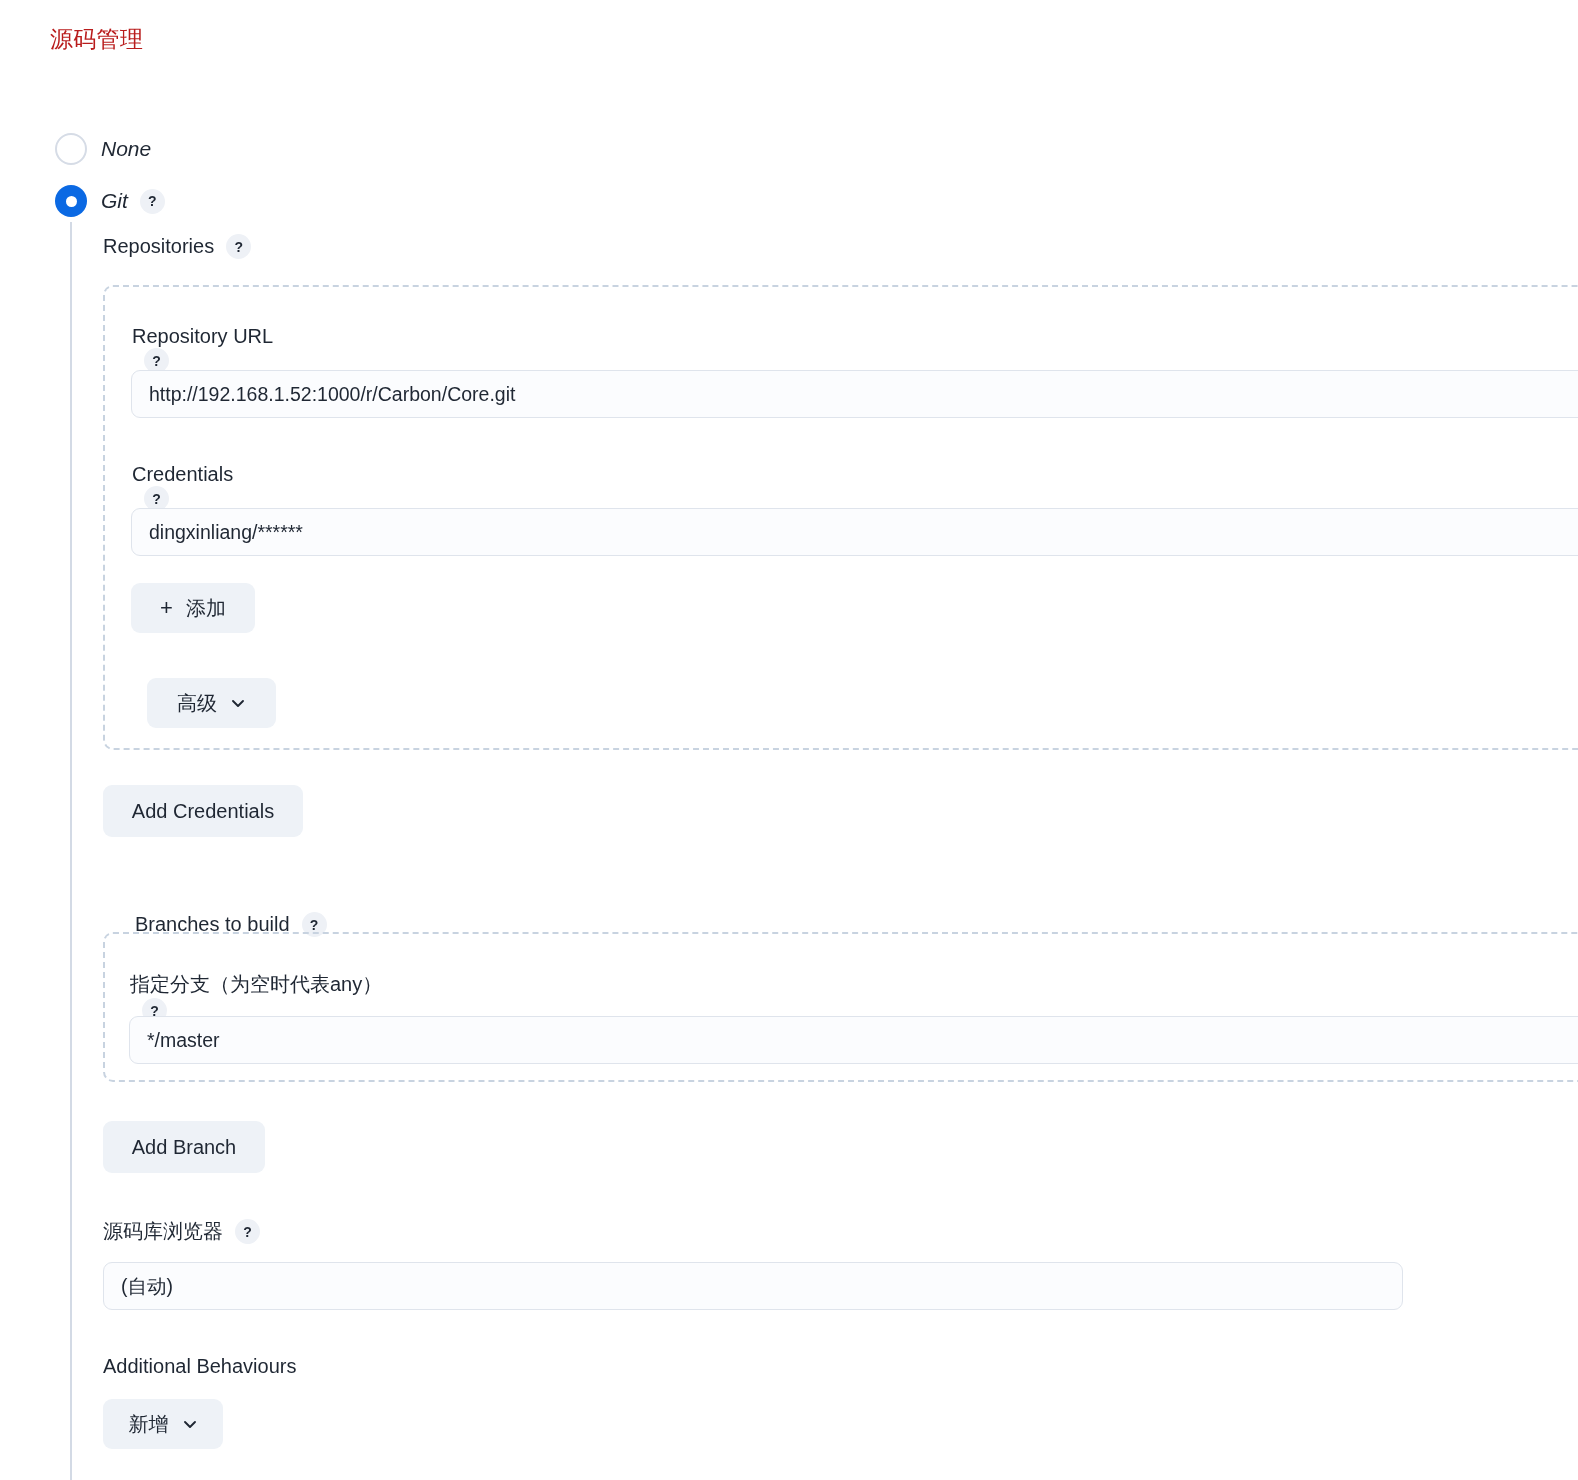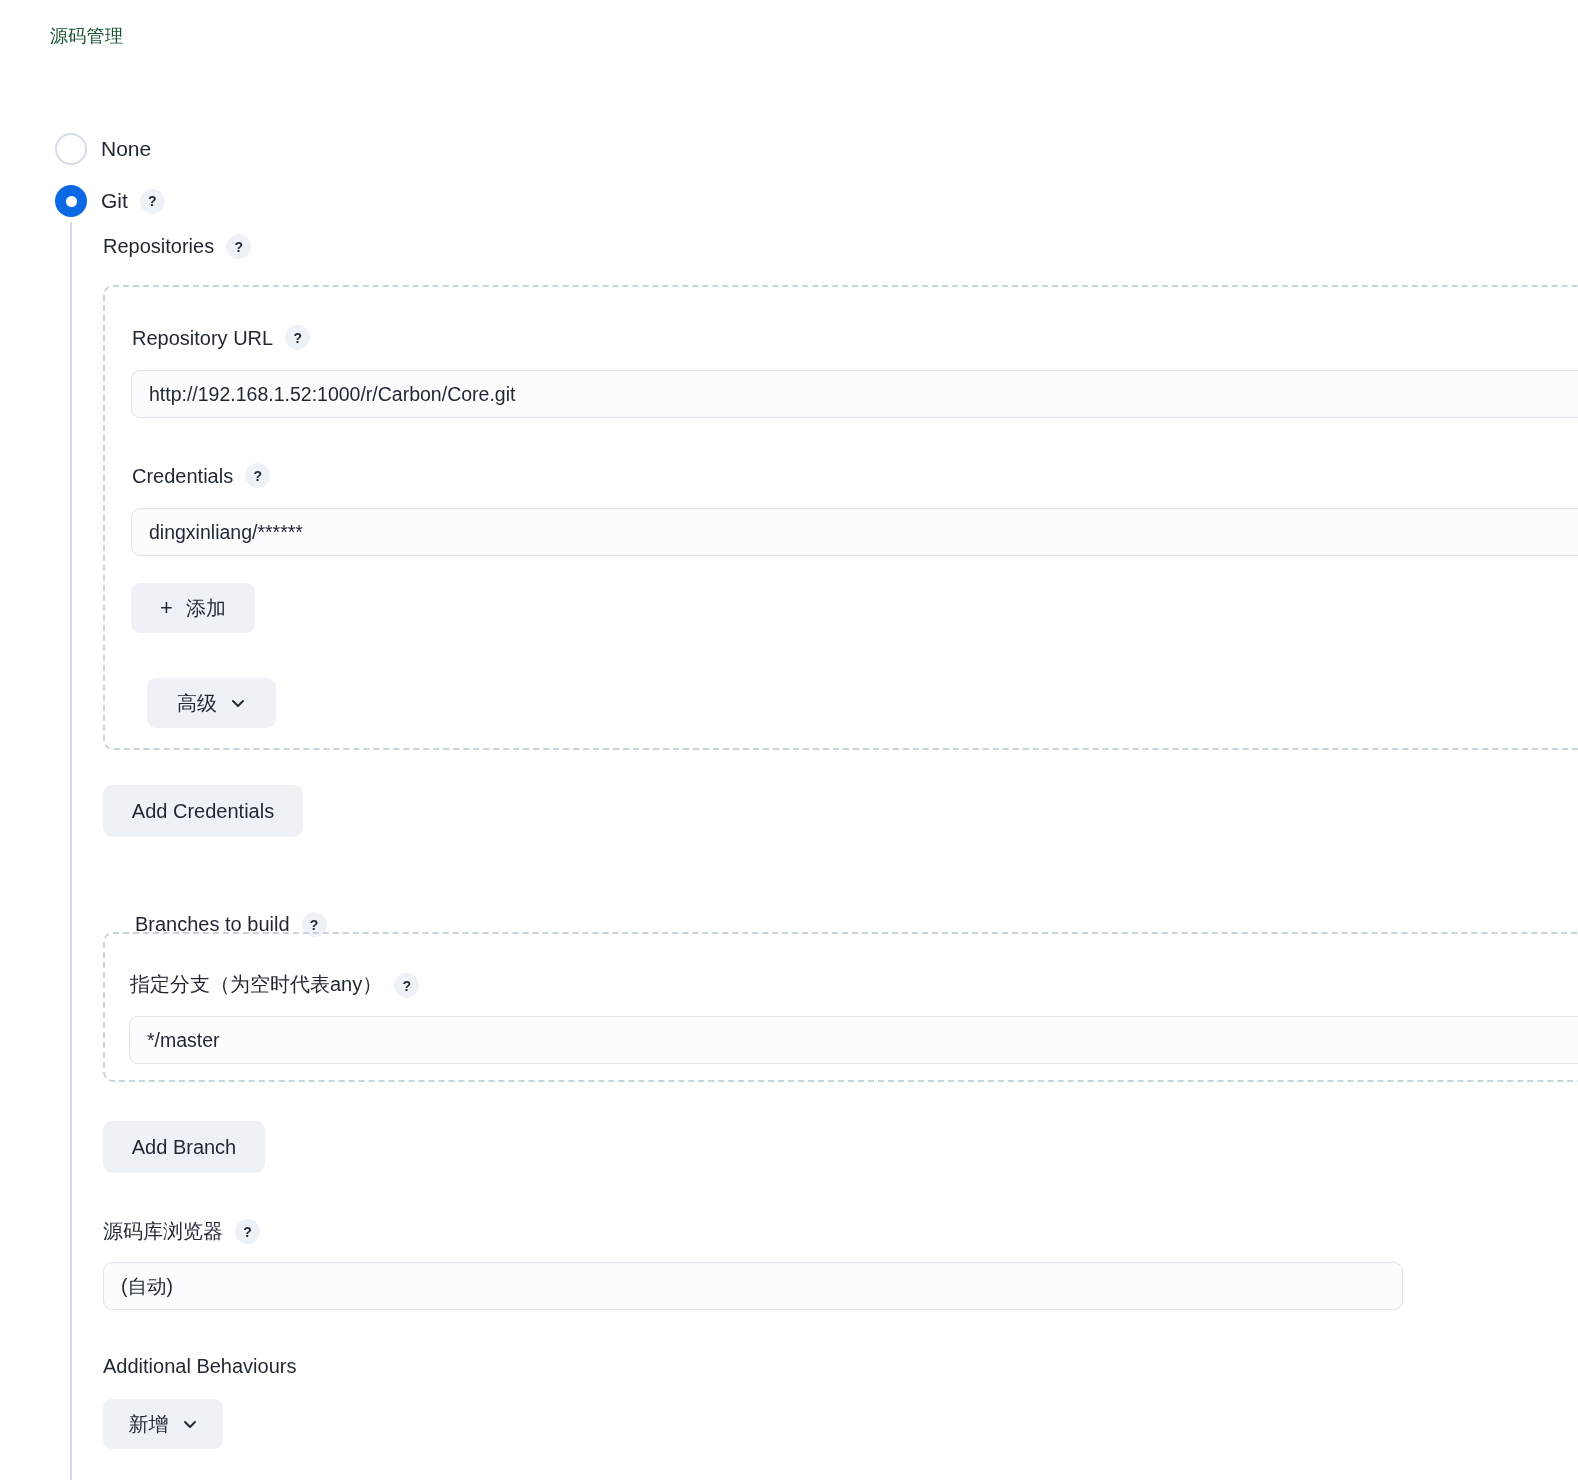--- a/index.html
+++ b/index.html
@@ -7,59 +7,59 @@
     margin: 0; padding: 0;
     width: 1578px; height: 1480px;
     background: #ffffff;
     font-family: "Liberation Sans", "DejaVu Sans", sans-serif;
     overflow: hidden;
   }
   .page { position: relative; width: 1578px; height: 1480px; overflow: hidden; }
 
   .title {
     position: absolute; left: 50px; top: 24px;
-    font-size: 18px; color: #14532d; font-weight: 400; letter-spacing: .3px;
+    font-size: 23px; color: #b91c1c; font-weight: 400; letter-spacing: .3px;
   }
   .subtitle {
     position: absolute; left: 51px; top: 79px;
     font-size: 19.5px; color: #6f8bb5; font-weight: 400; white-space: nowrap;
   }
 
   
   .radio-row { position: absolute; display: flex; align-items: center; }
   .radio-row.none { left: 55px; top: 133px; }
   .radio-row.git  { left: 55px; top: 185px; }
   .radio-outer {
     width: 32px; height: 32px; border-radius: 50%;
     border: 2px solid #d6dce6; background: #fff; flex: none;
   }
   .radio-outer.checked {
     border: none; background: #0b69e3;
     display: flex; align-items: center; justify-content: center;
   }
   .radio-inner { width: 11px; height: 11px; border-radius: 50%; background: #ffffff; }
-  .radio-label { margin-left: 14px; font-size: 21px; color: #1f2733; }
+  .radio-label { margin-left: 14px; font-size: 21px; color: #1f2733; font-style: italic; }
 
   .help {
     display: inline-flex; align-items: center; justify-content: center;
     width: 25px; height: 25px; border-radius: 50%;
     background: #eef1f6; color: #1f2733;
     font-size: 14px; font-weight: 600; margin-left: 12px;
     vertical-align: middle; flex: none;
   }
 
   
   .guide {
     position: absolute; left: 70px; top: 222px;
     width: 2px; height: 1258px; background: #d3dae5;
   }
 
   .field-label {
-    position: absolute; display: flex; align-items: flex-end;
-    font-size: 20px; color: #1f2733; white-space: nowrap;
+    position: absolute; display: flex; align-items: flex-start;
+    font-size: 20px; color: #1f2733; white-space: nowrap; flex-direction: column;
   }
 
   .dashed {
     position: absolute;
     border: 2px dashed #c8d3e0; border-radius: 10px;
     background: transparent;
   }
 
   .input {
     position: absolute; height: 48px;

